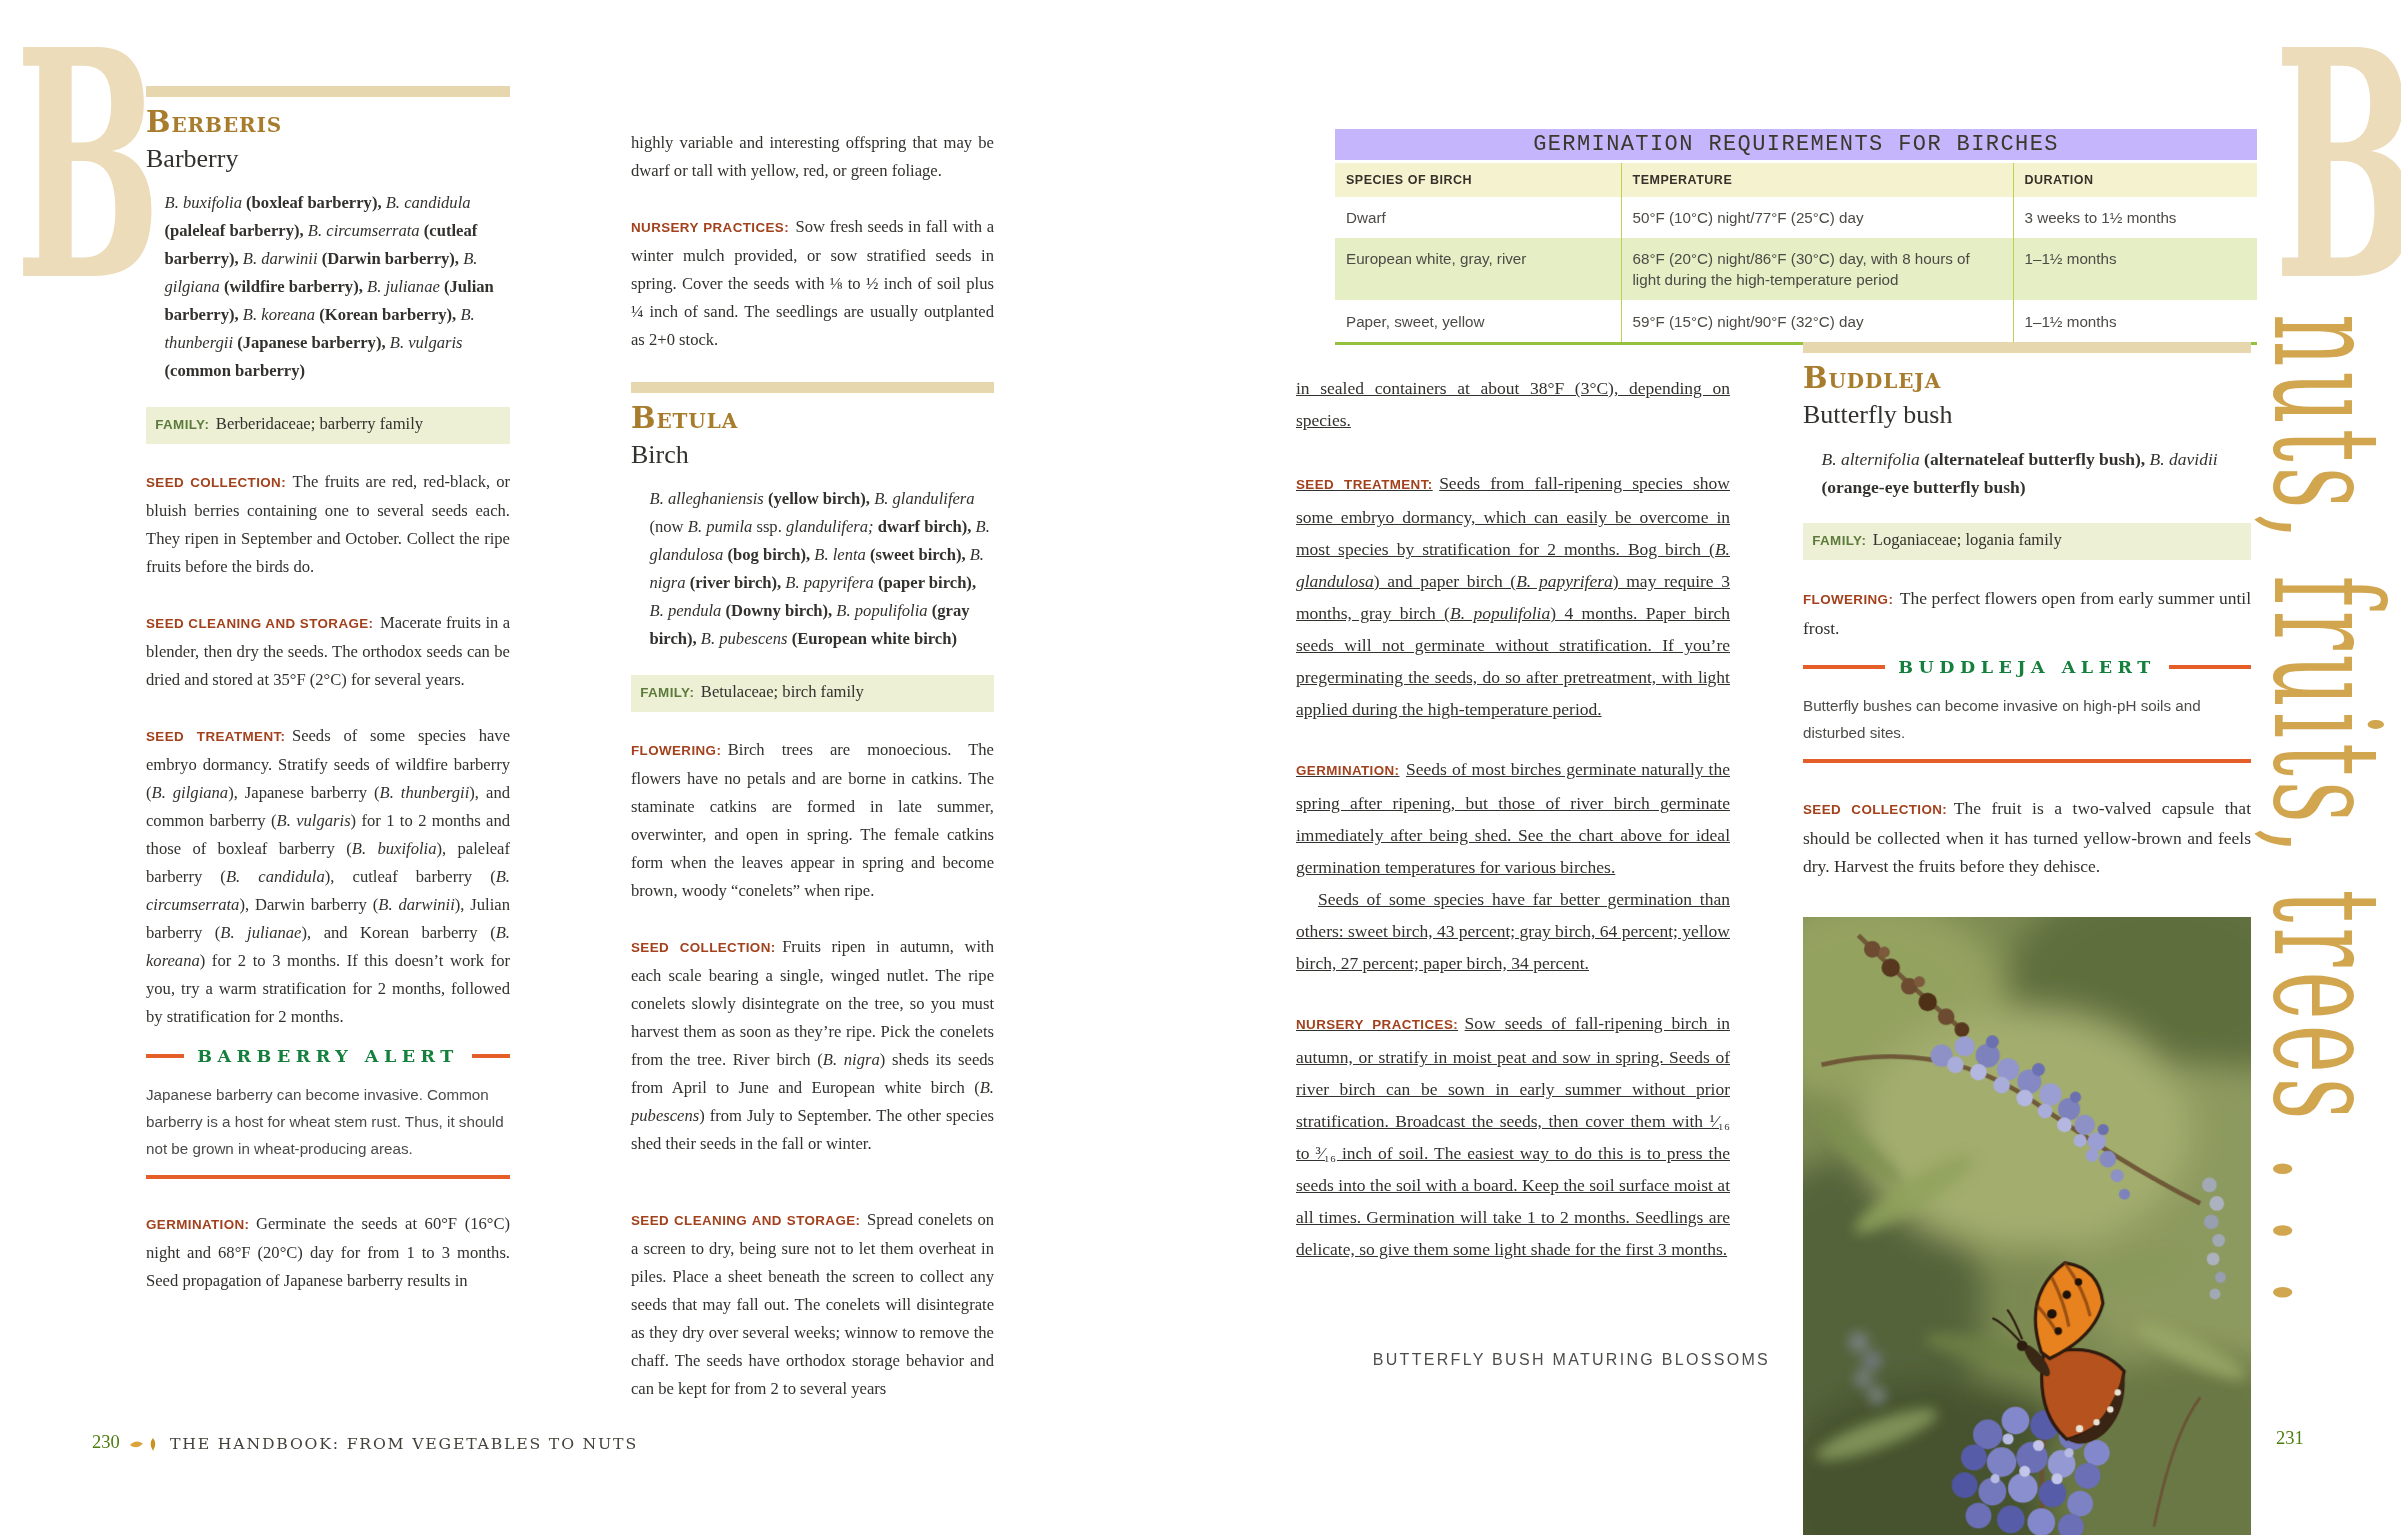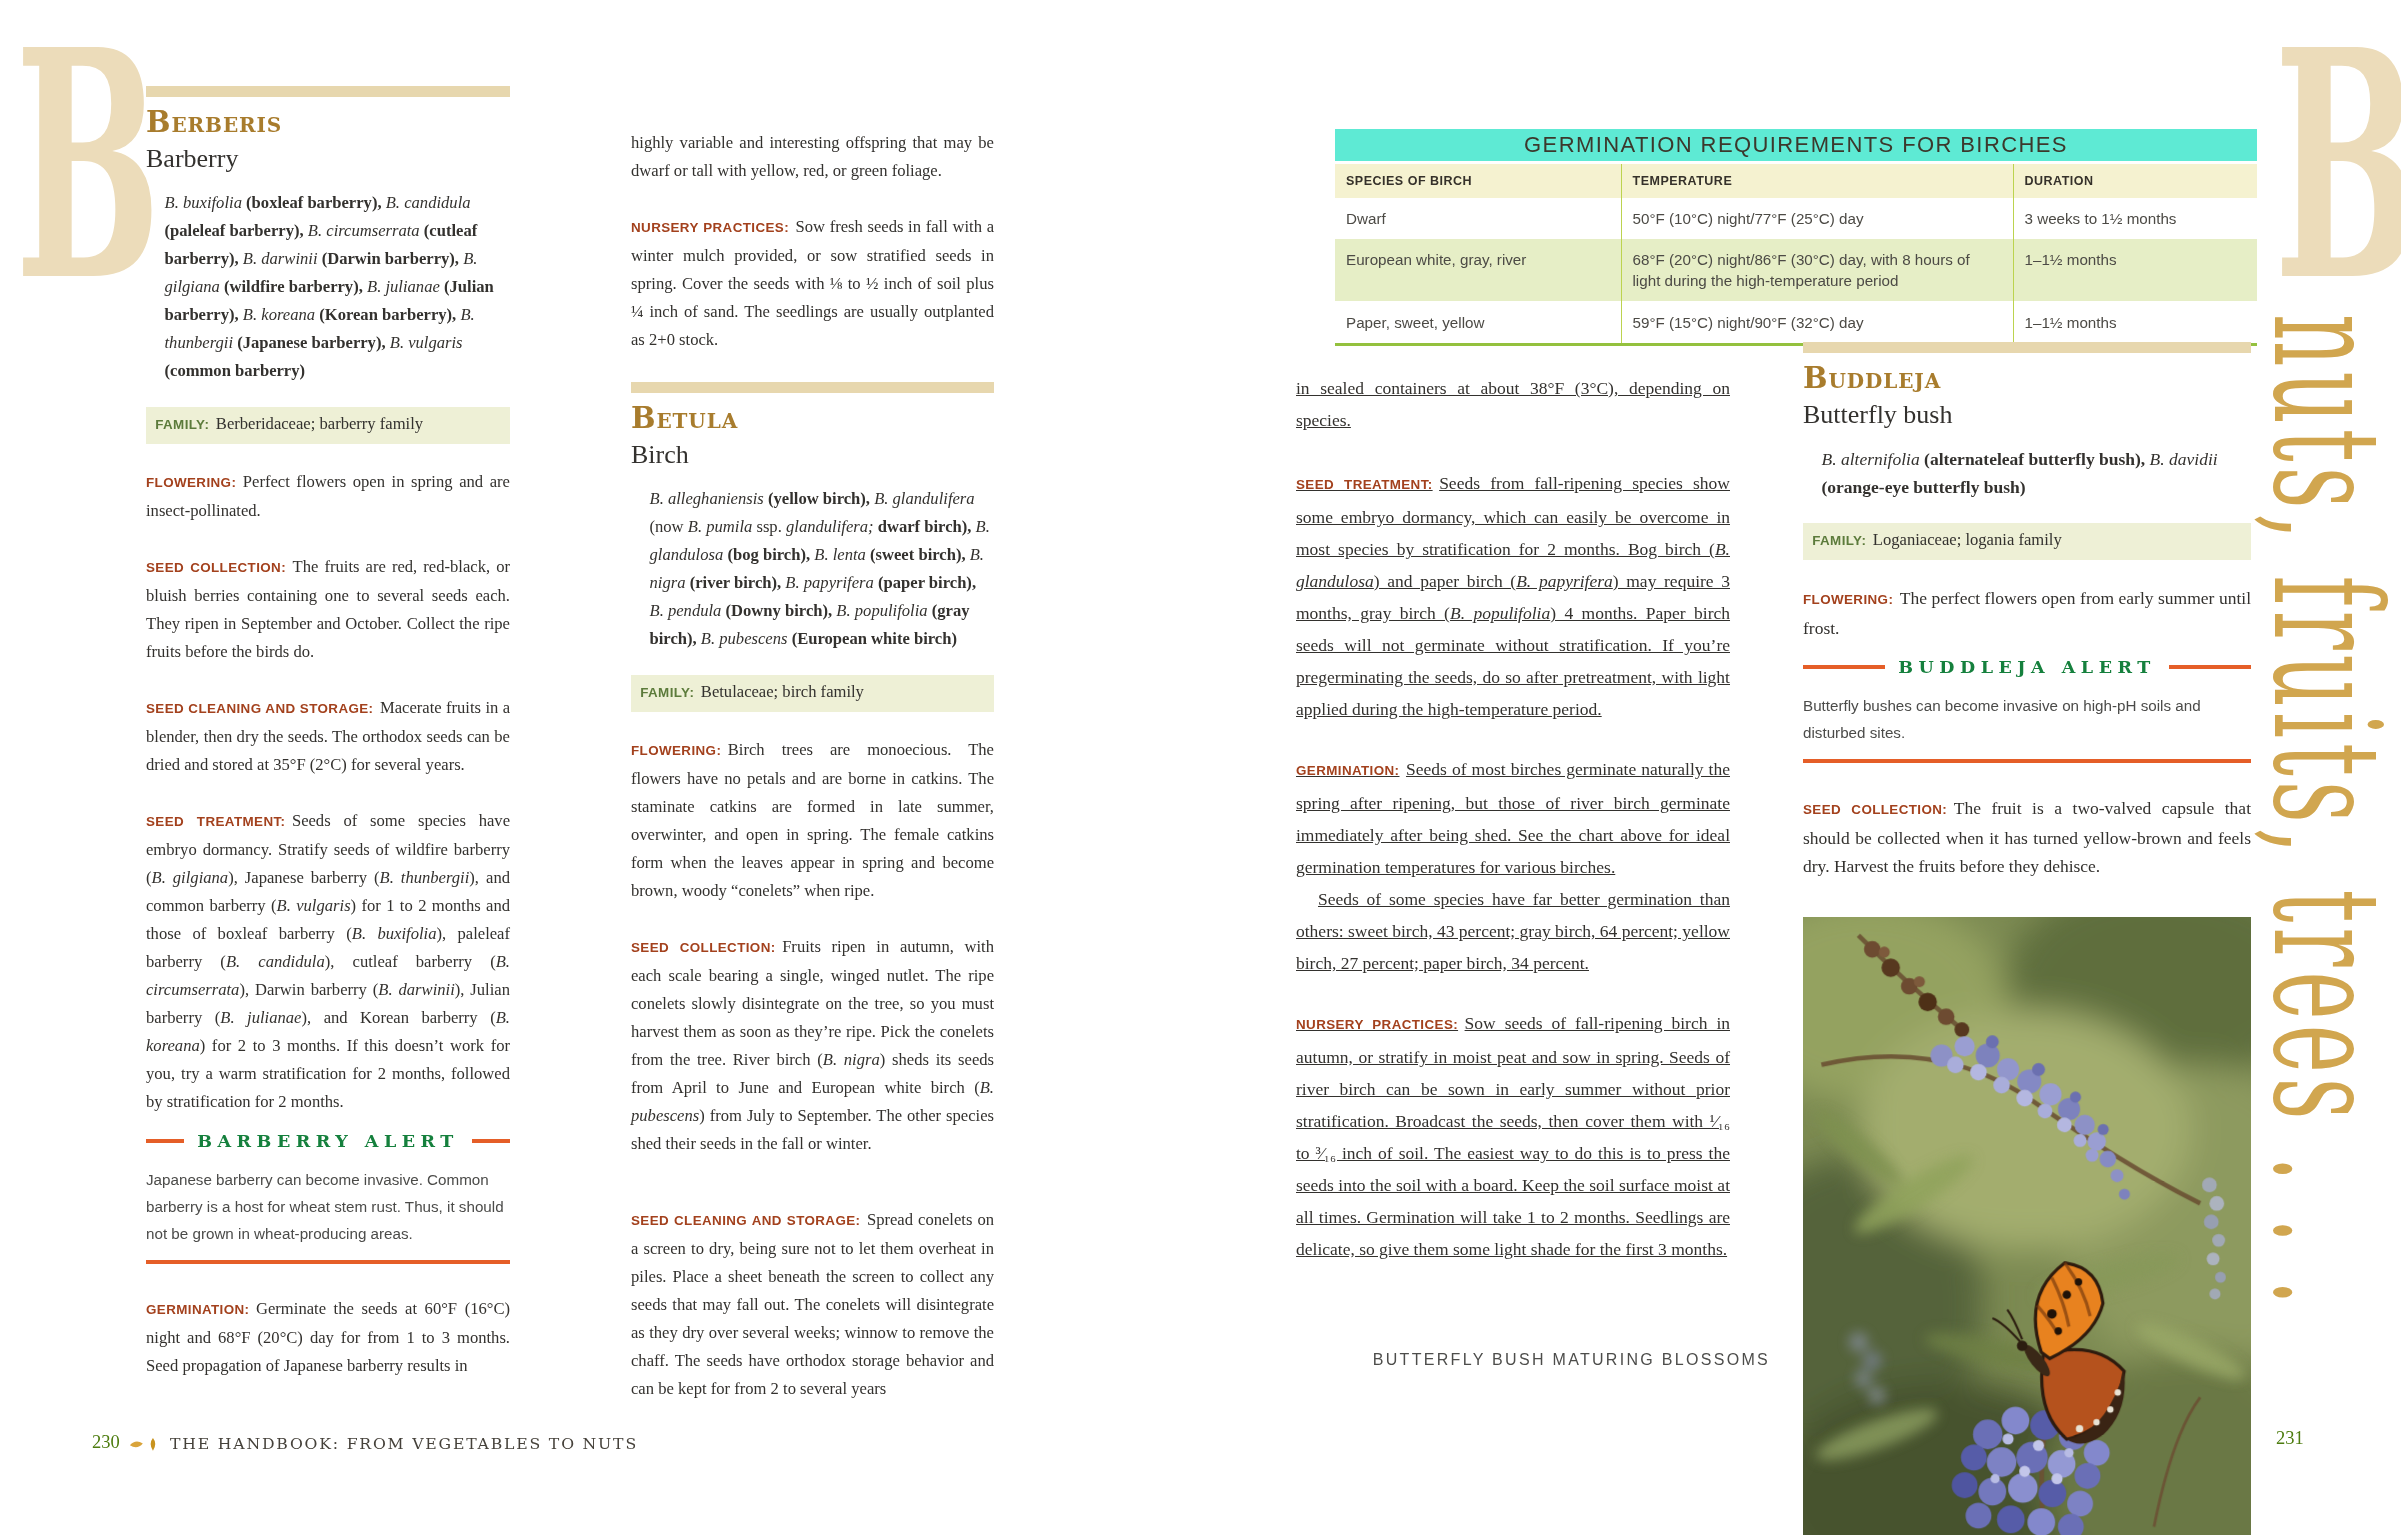--- a/index.html
+++ b/index.html
@@ -38,21 +38,21 @@
   .alert{margin:11px 0 31px;}
   .alert-head{display:flex;align-items:center;gap:13px;margin-bottom:11px;}
   .alert-line{flex:1;height:3.7px;background:#e55e28;}
   .alert-title{font-family:"DejaVu Serif",serif;font-weight:bold;color:#15803d;font-size:17.5px;
                letter-spacing:5.5px;white-space:nowrap;}
   .alert-body{font-family:"Liberation Sans","DejaVu Sans",sans-serif;font-size:15.2px;
               line-height:27px;color:#4b4b49;text-align:left;}
   .alert-rule{height:3.7px;background:#e55e28;margin-top:13px;}
   
   .tblwrap{position:absolute;left:1335px;top:129px;width:922px;}
-  .t-title{background:#5eead4;text-align:center;font-family:Liberation Sans, sans-serif;font-size:22px;
+  .t-title{background:#c4b5fd;text-align:center;font-family:Liberation Mono, monospace;font-size:22px;
            letter-spacing:1.4px;color:#3c382c;padding:2.8px 0 3.7px;margin-bottom:2.8px;}
   table.gtable{border-collapse:collapse;width:922px;font-family:"Liberation Sans","DejaVu Sans",sans-serif;
                border-bottom:3.7px solid #94c13e;table-layout:fixed;}
   .gtable col.c1{width:286px;}
   .gtable col.c2{width:392px;}
   .gtable col.c3{width:244px;}
   .gtable th{background:#f5f2d0;font-size:12.5px;font-weight:bold;color:#35312a;text-align:left;
              letter-spacing:0.5px;padding:10.2px 11px 9.2px;}
   .gtable td{font-size:15.2px;color:#4c4a45;text-align:left;vertical-align:top;
              padding:10.2px 11px;line-height:21px;}
@@ -80,23 +80,20 @@
   <div class="bigB right">B</div>
   <div class="edge-text">nuts, fruits, trees . . .</div>
 
   <div class="col col1">
     <div class="rule-tan"></div>
     <div class="genus">Berberis</div>
     <div class="common">Barberry</div>
     <div class="species"><span class="s-i">B. buxifolia</span><span> </span><span class="s-b">(boxleaf barberry),</span><span> </span><span class="s-i">B. candidula</span><span> </span><span class="s-b">(paleleaf barberry),</span><span> </span><span class="s-i">B. circumserrata</span><span> </span><span class="s-b">(cutleaf barberry),</span><span> </span><span class="s-i">B. darwinii</span><span> </span><span class="s-b">(Darwin barberry),</span><span> </span><span class="s-i">B. gilgiana</span><span> </span><span class="s-b">(wildfire barberry),</span><span> </span><span class="s-i">B. julianae</span><span> </span><span class="s-b">(Julian barberry),</span><span> </span><span class="s-i">B. koreana</span><span> </span><span class="s-b">(Korean barberry),</span><span> </span><span class="s-i">B. thunbergii</span><span> </span><span class="s-b">(Japanese barberry),</span><span> </span><span class="s-i">B. vulgaris</span><span> </span><span class="s-b">(common barberry)</span></div>
     <div class="family">
       <span class="lbl lbl-green">FAMILY:</span><span>Berberidaceae; barberry family</span>
-    </div>
-    <div class="sect">
-      <span class="lbl lbl-rust">FLOWERING:</span><span><span>Perfect flowers open in spring and are insect-pollinated.</span></span>
     </div>
     <div class="sect">
       <span class="lbl lbl-rust">SEED COLLECTION:</span><span><span>The fruits are red, red-black, or bluish berries containing one to several seeds each. They ripen in September and October. Collect the ripe fruits before the birds do.</span></span>
     </div>
     <div class="sect">
       <span class="lbl lbl-rust">SEED CLEANING AND STORAGE:</span><span><span>Macerate fruits in a blender, then dry the seeds. The orthodox seeds can be dried and stored at 35°F (2°C) for several years.</span></span>
     </div>
     <div class="sect tight">
       <span class="lbl lbl-rust">SEED TREATMENT:</span><span><span>Seeds of some species have embryo dormancy. Stratify seeds of wildfire barberry (</span><span class="s-i">B. gilgiana</span><span>), Japanese barberry (</span><span class="s-i">B. thunbergii</span><span>), and common barberry (</span><span class="s-i">B. vulgaris</span><span>) for 1 to 2 months and those of boxleaf barberry (</span><span class="s-i">B. buxifolia</span><span>), paleleaf barberry (</span><span class="s-i">B. candidula</span><span>), cutleaf barberry (</span><span class="s-i">B. circumserrata</span><span>), Darwin barberry (</span><span class="s-i">B. darwinii</span><span>), Julian barberry (</span><span class="s-i">B. julianae</span><span>), and Korean barberry (</span><span class="s-i">B. koreana</span><span>) for 2 to 3 months. If this doesn’t work for you, try a warm stratification for 2 months, followed by stratification for 2 months.</span></span>
     </div>

